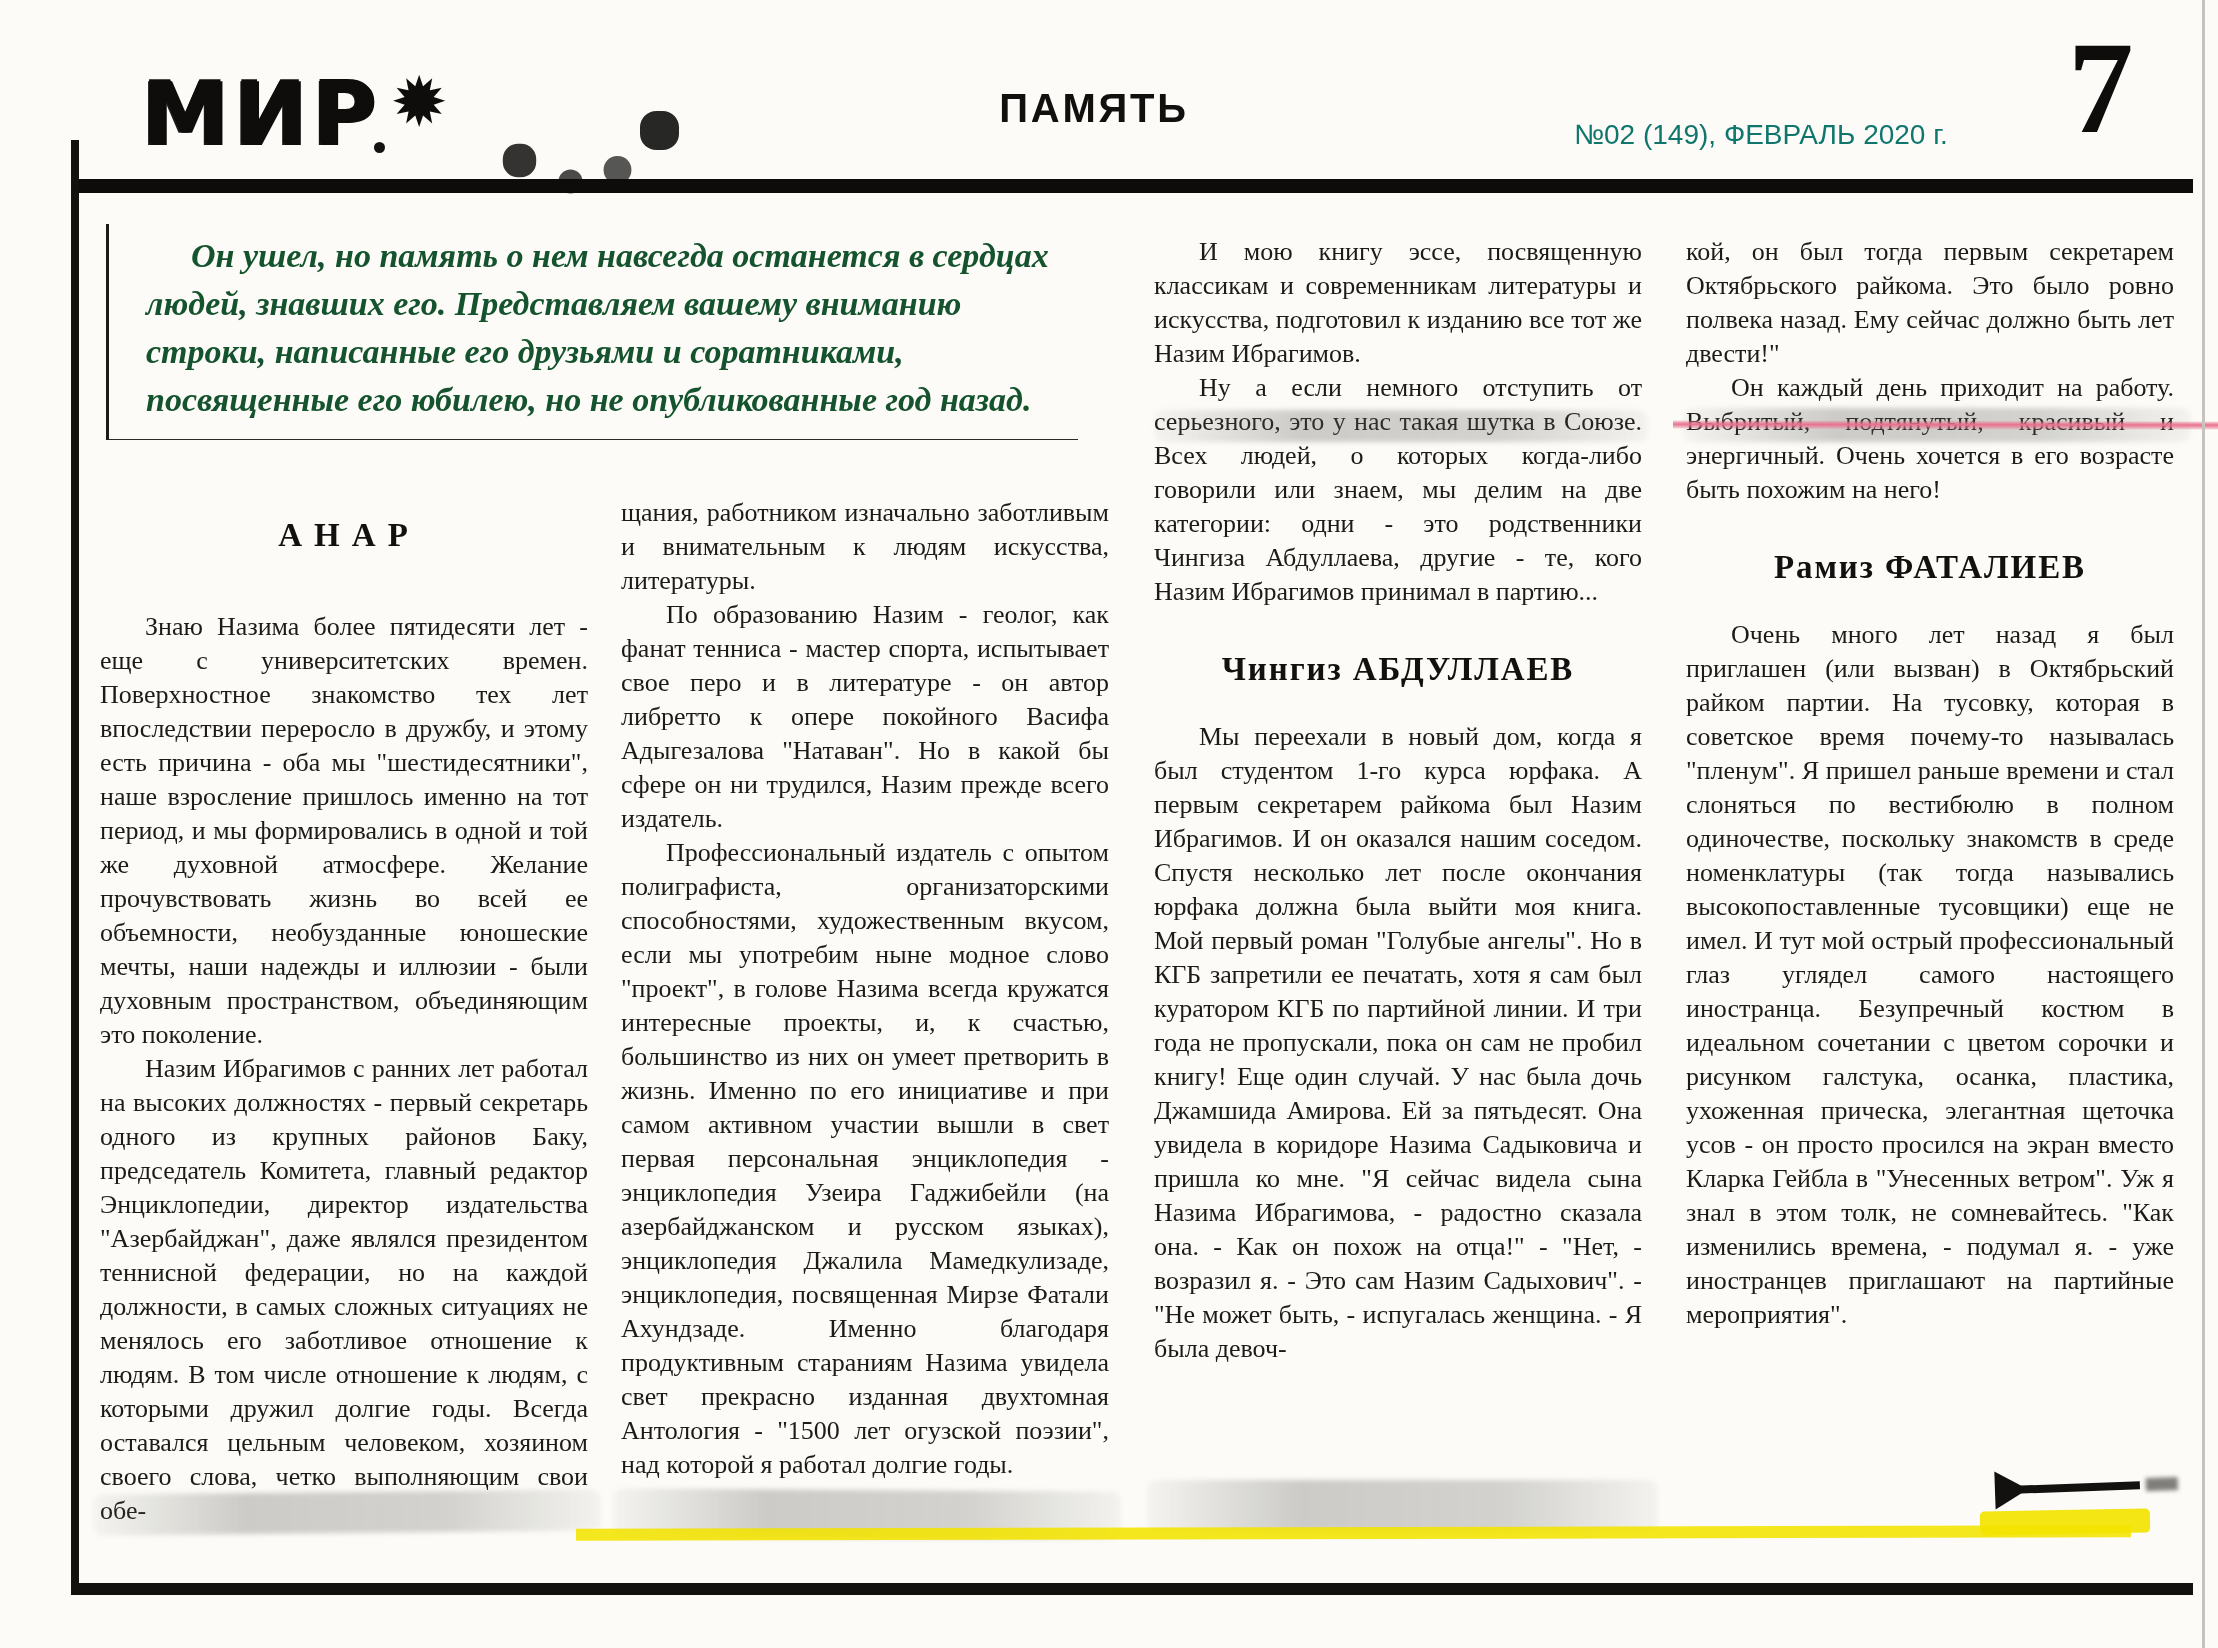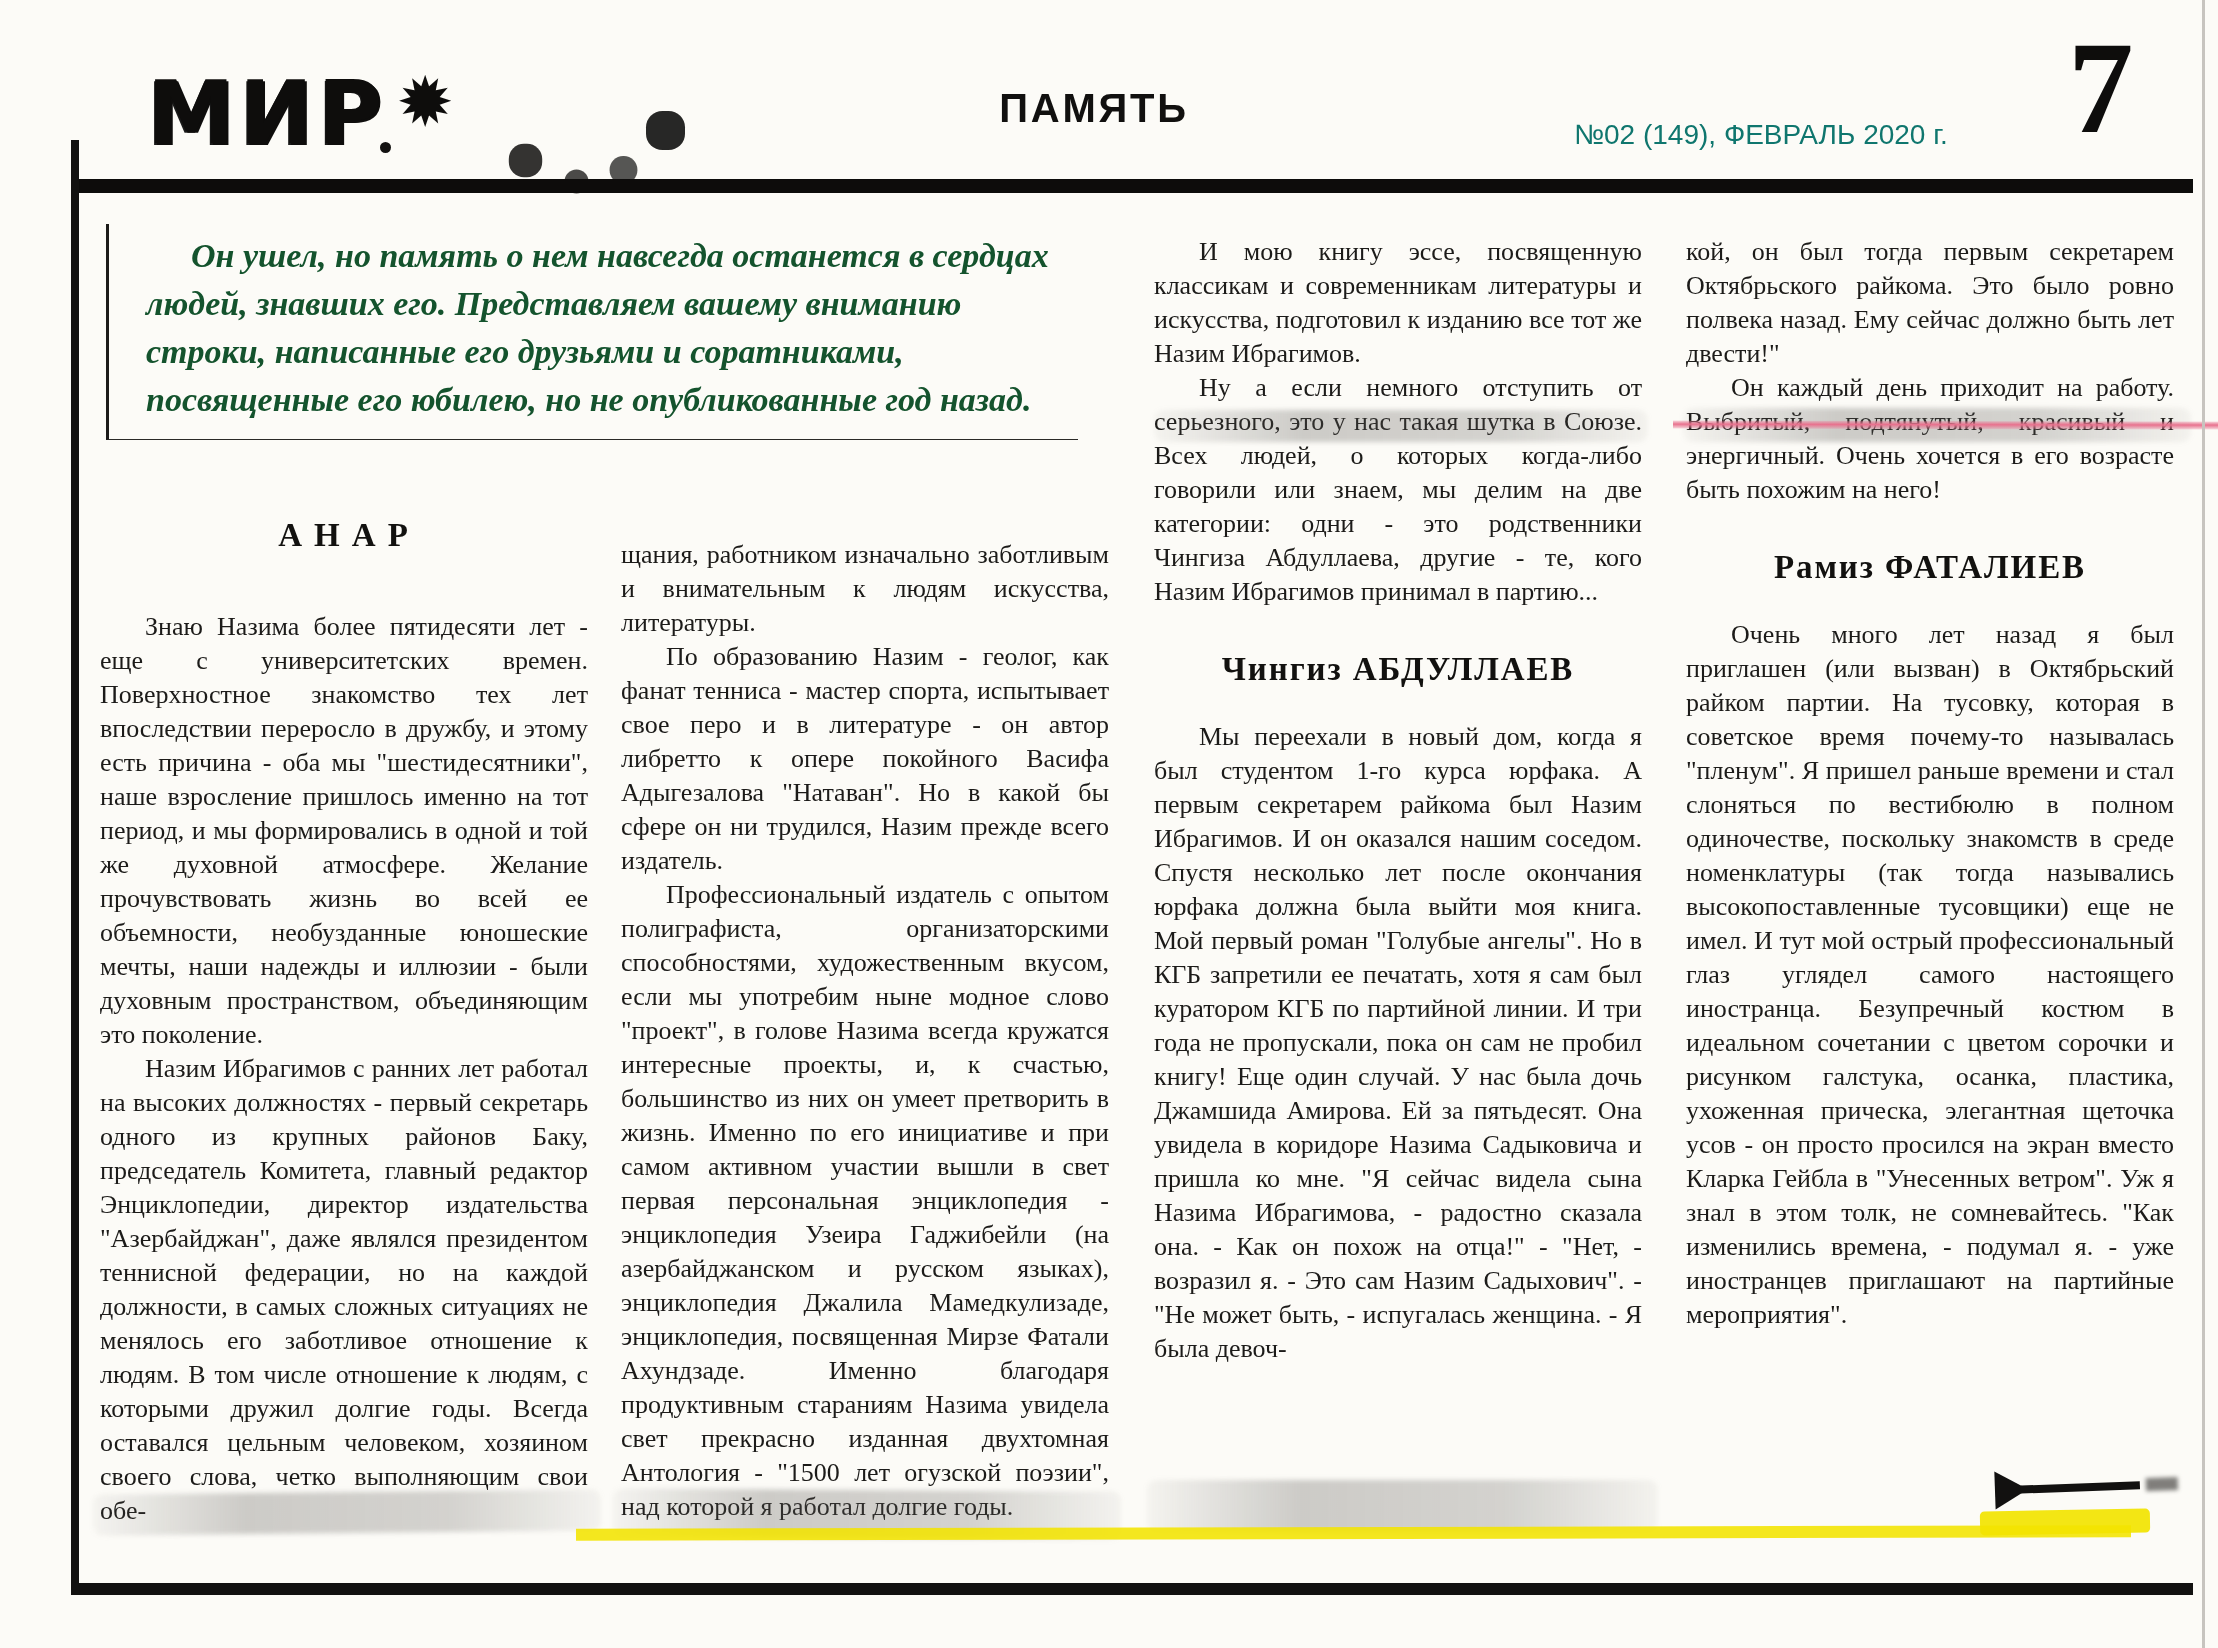--- a/index.html
+++ b/index.html
@@ -9,21 +9,21 @@
     font-family:"Liberation Serif","DejaVu Serif",serif;
     color:#1b1a18;
   }
 
   
   .scan-bar-left { position:absolute; left:71px; top:140px; width:8.4px; height:1451px; background:#121110; }
   .scan-bar-bottom { position:absolute; left:71px; top:1583px; width:2122px; height:12px; background:#121110; }
   .scan-line-right { position:absolute; left:2202px; top:0; width:2.8px; height:1648px; background:#c7c4bf; }
 
   
-  .masthead-logo { position:absolute; left:147px; top:62px; width:522px; }
+  .masthead-logo { position:absolute; left:141px; top:62px; width:522px; }
   .logo-mir {
     display:inline-block; font-family:"DejaVu Sans",sans-serif; font-weight:900;
     font-size:88px; line-height:.95; letter-spacing:4.7px; color:#0e0d0c;
     text-shadow:1.9px 1.9px 0 #0e0d0c, -0.9px 1.9px 0 #1a1a1a;
   }
   .logo-star { font-family:"DejaVu Sans",sans-serif; font-size:69px; color:#0e0d0c; margin-left:9.3px; vertical-align:17px; }
   .logo-sub {
     font-family:"DejaVu Sans",sans-serif; font-weight:900; font-size:30px; letter-spacing:6.5px;
     color:#181715; margin:-20.5px 0 0 67px; text-shadow:0.9px 0.9px 0 #2a2a2a;
   }
@@ -53,21 +53,21 @@
     padding:7.5px 0 15px 37px;
     font-weight:bold; font-style:italic; font-size:34px; line-height:48px; color:#14532d;
   }
   .lead-quote p { margin:0; text-indent:45px; }
 
   
   .col { position:absolute; width:488px; text-align:justify; font-size:26px; line-height:34px; color:#1c1b19; }
   .col p { margin:0; }
   .col p.indent { text-indent:45px; }
   #col1 { left:100px;  top:518px; }
-  #col2 { left:621px;  top:538px; }
+  #col2 { left:621px;  top:496px; }
   #col3 { left:1154px; top:235px; }
   #col4 { left:1686px; top:235px; }
   .article-heading {
     text-align:center; font-weight:bold; font-size:33px; letter-spacing:1.9px;
     margin:0 0 58px 0; color:#12110f; font-style:normal;
   }
   .mid-heading { margin:43px 0 34px 0; }
 
   
   .smear {

